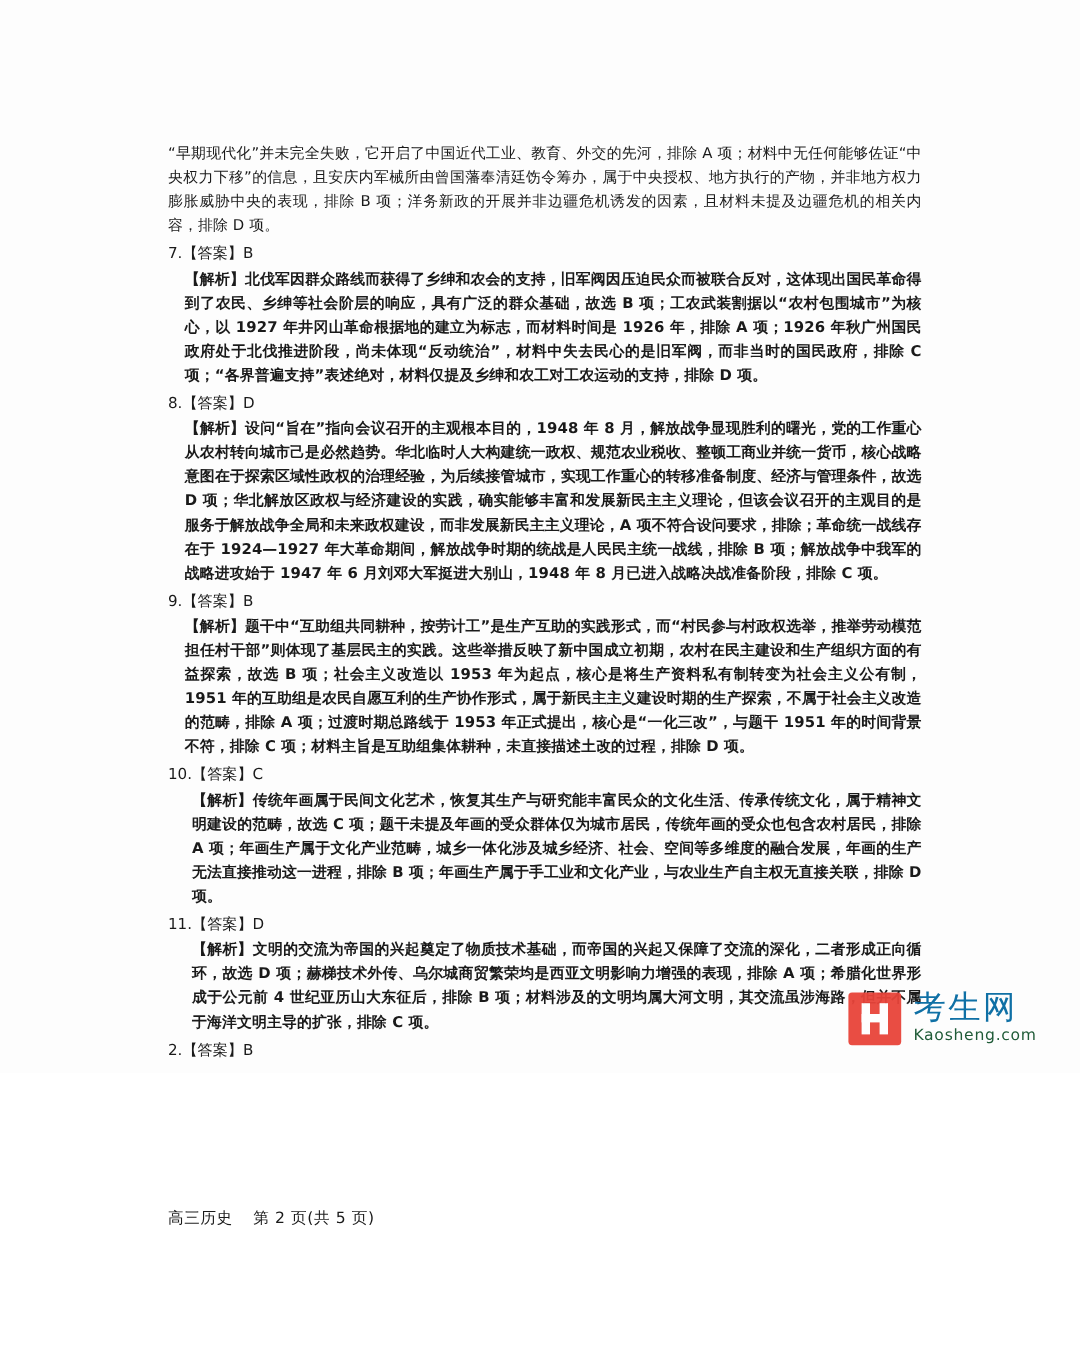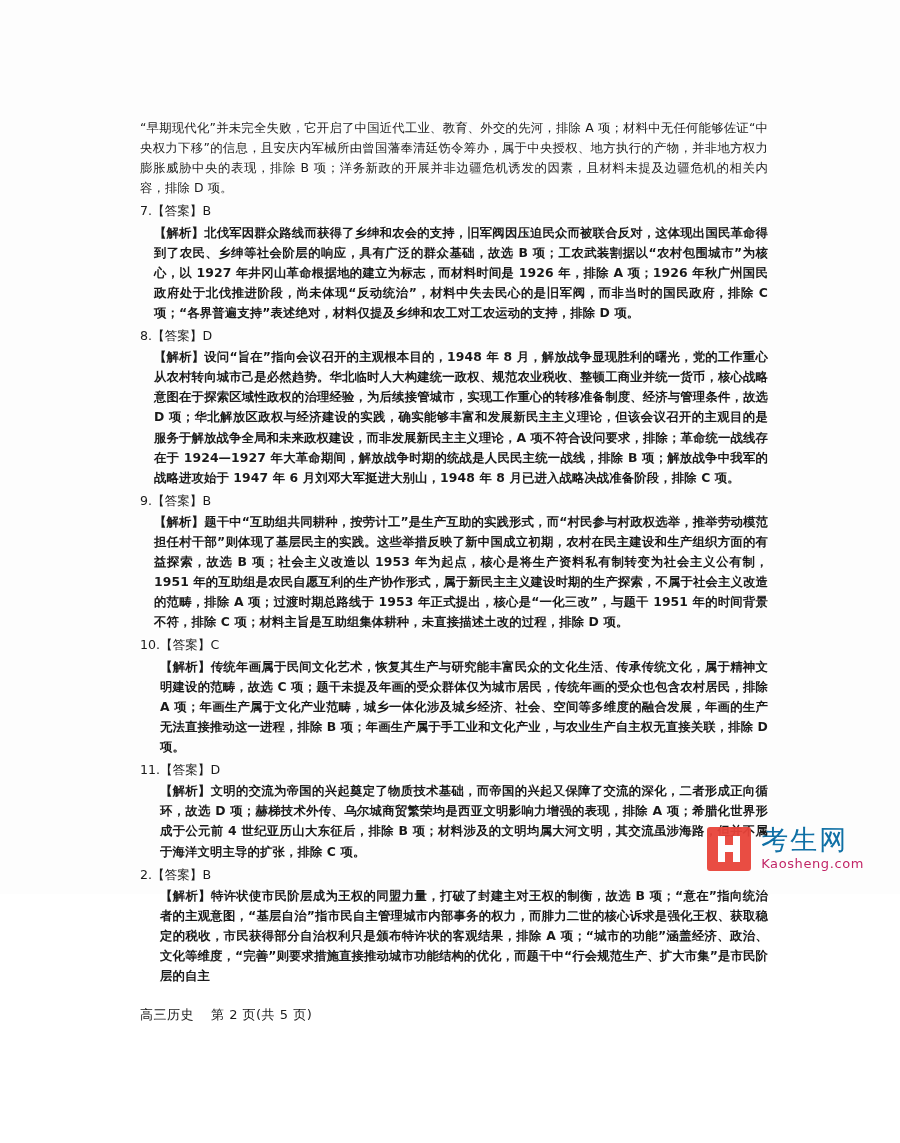--- a/index.html
+++ b/index.html
@@ -131,21 +131,21 @@
     justify-content: center;
   }
   .wm-cn {
     font-size: 27px;
     color: #0369a1;
     letter-spacing: 2px;
     line-height: 1.05;
   }
   .wm-en {
     font-size: 13px;
-    color: #be185d;
+    color: #14532d;
     letter-spacing: 0.6px;
     line-height: 1.2;
     margin-top: 2px;
   }
 </style>
 </head>
 <body>
 
 <div class="page">
 
@@ -197,21 +197,20 @@
       </div>
       <p class="expl indent-2">【解析】文明的交流为帝国的兴起奠定了物质技术基础，而帝国的兴起又保障了交流的深化，二者形成正向循环，故选 D 项；赫梯技术外传、乌尔城商贸繁荣均是西亚文明影响力增强的表现，排除 A 项；希腊化世界形成于公元前 4 世纪亚历山大东征后，排除 B 项；材料涉及的文明均属大河文明，其交流虽涉海路，但并不属于海洋文明主导的扩张，排除 C 项。</p>
     </div>
 
     <div class="block">
       <div class="ans-line">
         <span class="ans-num">2.</span>
         <span class="ans-label">【答案】</span>
         <span class="ans-val">B</span>
       </div>
-      <p class="expl indent-2">【解析】特许状使市民阶层成为王权的同盟力量，打破了封建主对王权的制衡，故选 B 项；“意在”指向统治者的主观意图，“基层自治”指市民自主管理城市内部事务的权力，而腓力二世的核心诉求是强化王权、获取稳定的税收，市民获得部分自治权利只是颁布特许状的客观结果，排除 A 项；“城市的功能”涵盖经济、政治、文化等维度，“完善”则要求措施直接推动城市功能结构的优化，而题干中“行会规范生产、扩大市集”是市民阶层的自主</p>
     </div>
 
   </div>
 
   <div class="footer">
     <div class="footer-inner">
       <span class="footer-title">高三历史</span>
       <span>第 2 页(共 5 页)</span>
     </div>
   </div>

